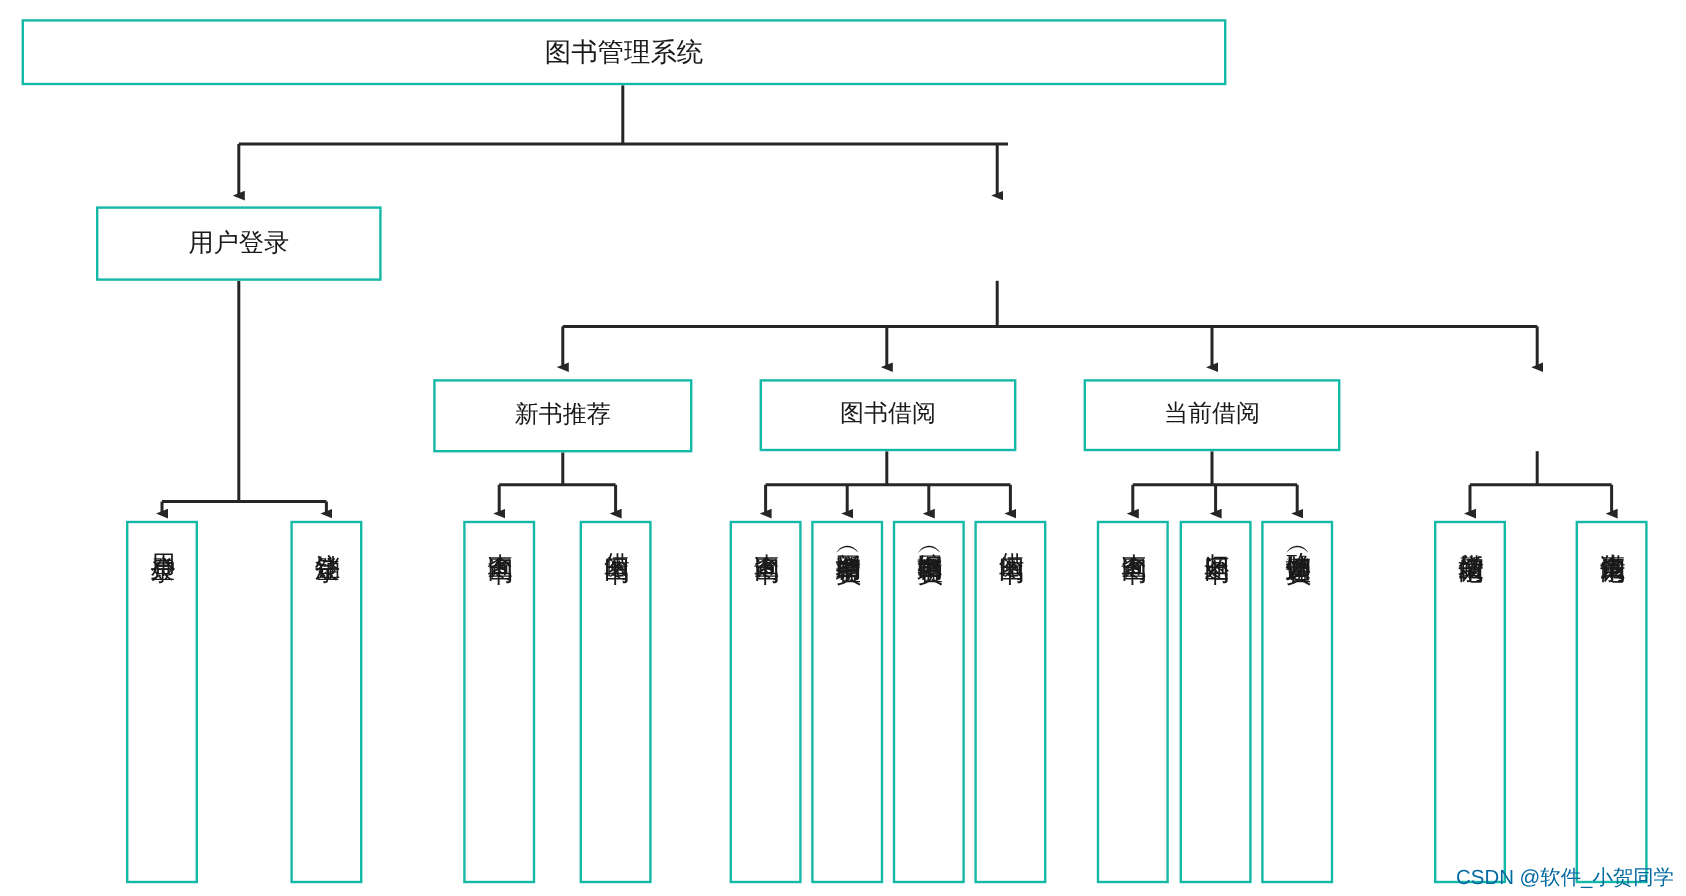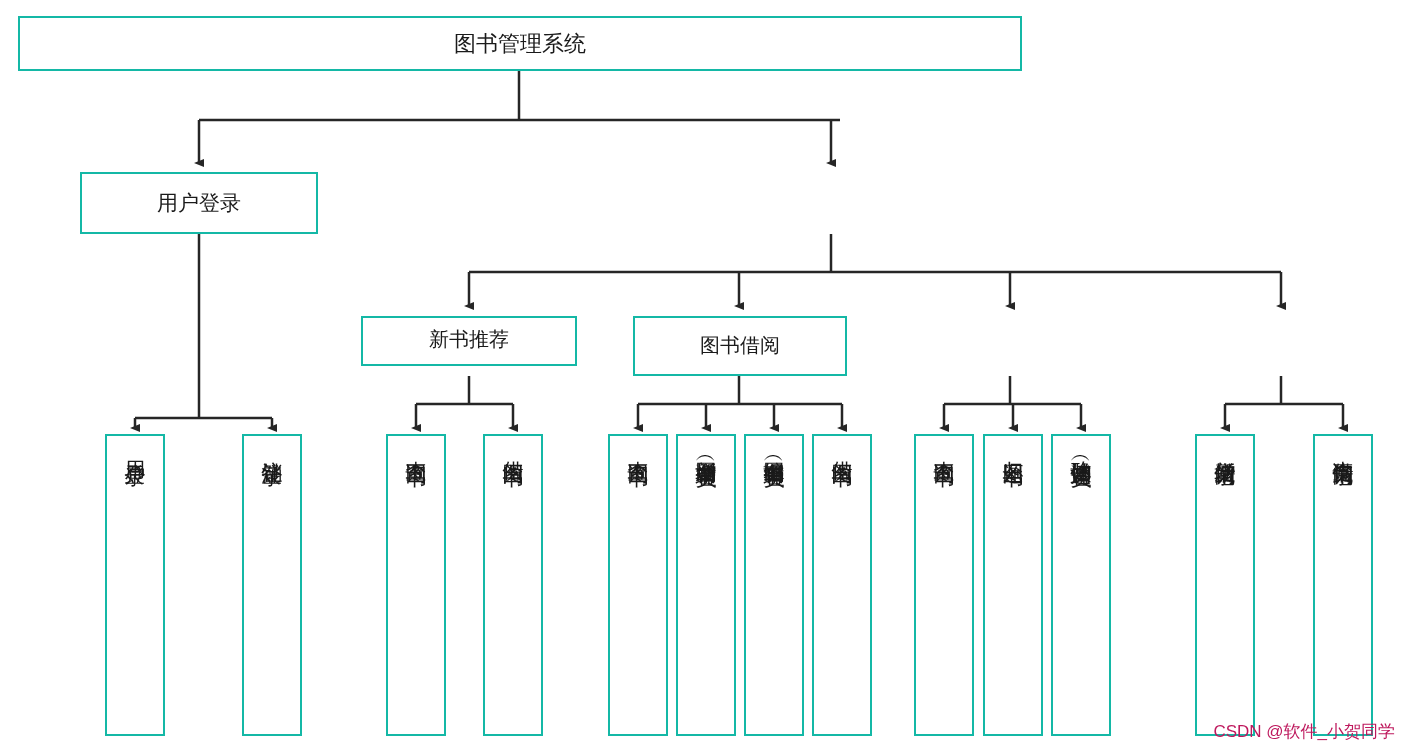--- a/index.html
+++ b/index.html
@@ -64,21 +64,21 @@
     white-space: pre-wrap;
   }
   .node-leaf.leaf-tall .node-label {
     letter-spacing: 1px;
   }
   #watermark {
     position: absolute;
     right: 10px;
     bottom: 4px;
     font-size: 17px;
-    color: #be185d;
+    color: #0369a1;
     white-space: nowrap;
     pointer-events: none;
   }
 </style>
 </head>
 <body>
 
 <div id="diagram-root">
 
   <svg id="diagram-svg" viewBox="0 0 1405 747">
@@ -132,26 +132,29 @@
   </svg>
 
   <div class="node-box node-root" style="left:18px; top:16px; width:1004px; height:55px;">
     <span class="node-label">图书管理系统</span>
   </div>
 
   <div class="node-box node-level1" style="left:80px; top:172px; width:238px; height:62px;">
     <span class="node-label">用户登录</span>
   </div>
 
-  <div class="node-box node-level2" style="left:361px; top:316px; width:216px; height:50px;font-family:Liberation Mono, monospace;">
+  <div class="node-box node-level2" style="left:361px; top:316px; width:216px; height:61px;">
     <span class="node-label">新书推荐</span>
   </div>
   <div class="node-box node-level2" style="left:633px; top:316px; width:214px; height:60px;">
     <span class="node-label">图书借阅</span>
   </div>
+  <div class="node-box node-level2" style="left:903px; top:316px; width:214px; height:60px;">
+    <span class="node-label">当前借阅</span>
+  </div>
 
   <div class="node-box node-leaf" style="left:105px; top:434px; width:60px; height:302px;">
     <span class="node-label">用户登录</span>
   </div>
   <div class="node-box node-leaf" style="left:242px; top:434px; width:60px; height:302px;">
     <span class="node-label">注销登录</span>
   </div>
 
   <div class="node-box node-leaf" style="left:386px; top:434px; width:60px; height:302px;">
     <span class="node-label">查询图书</span>

